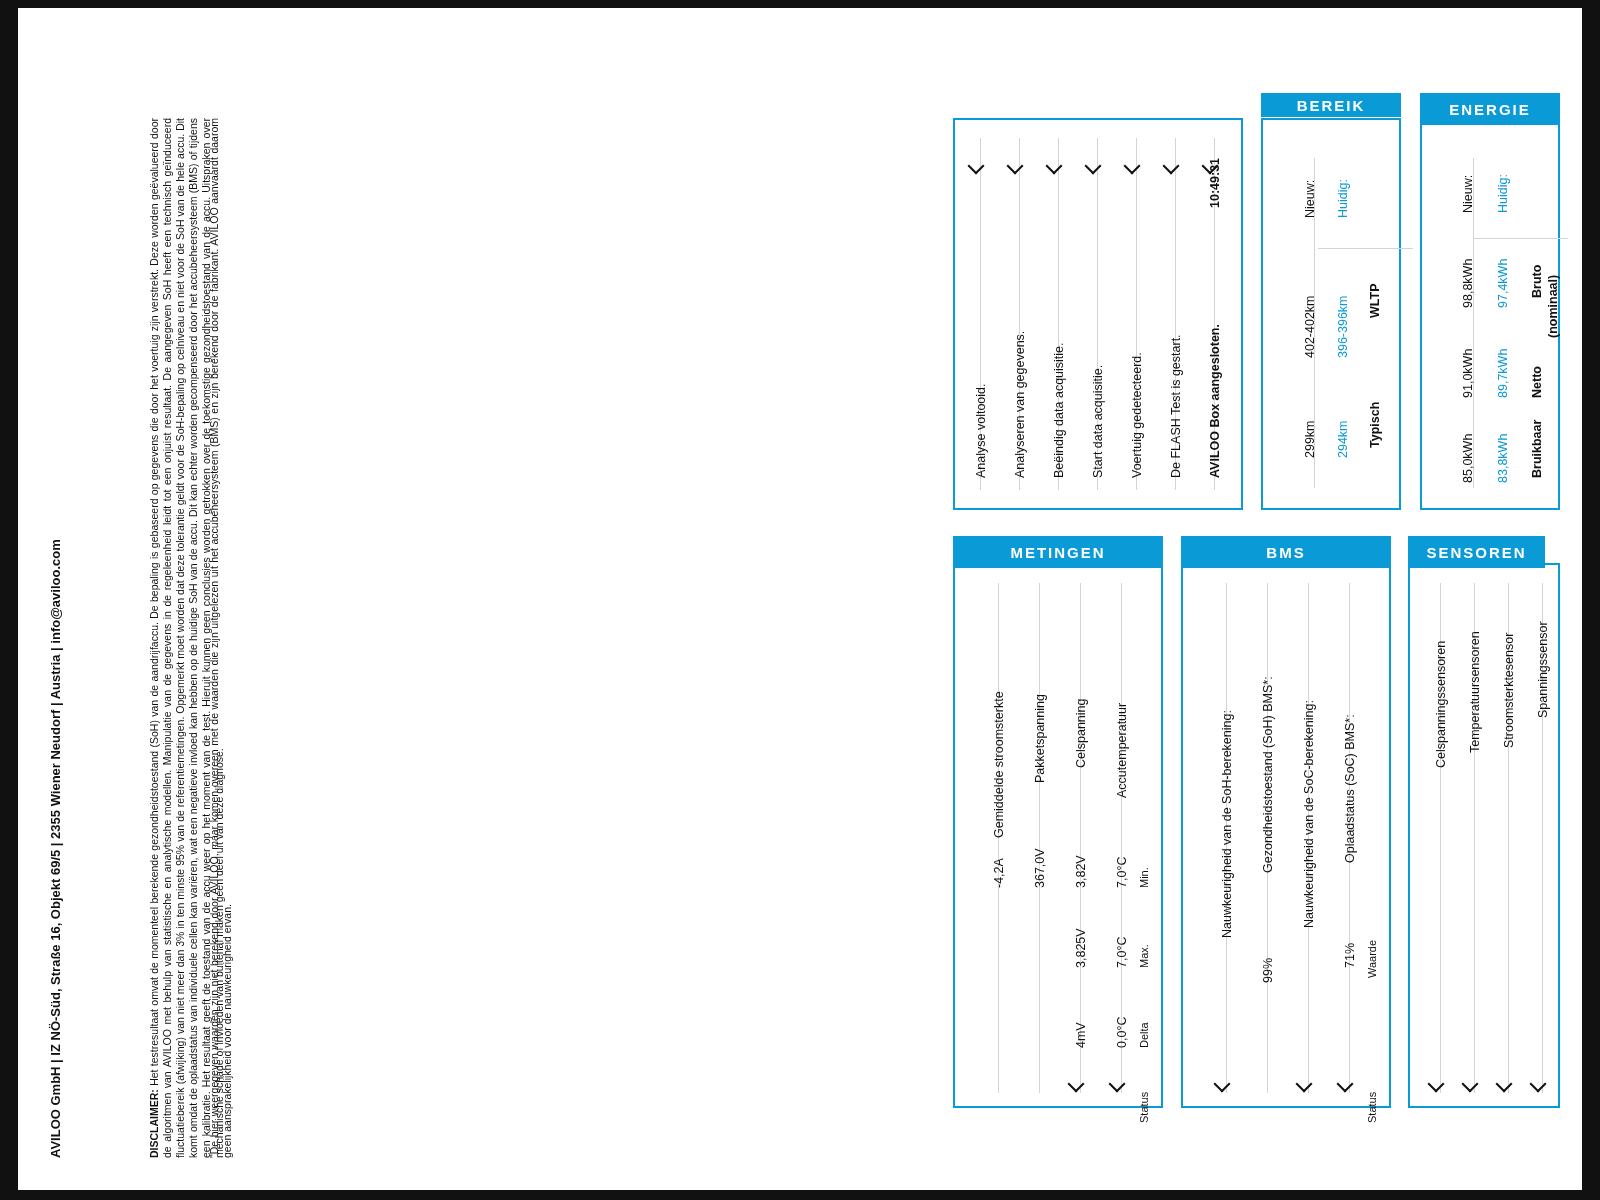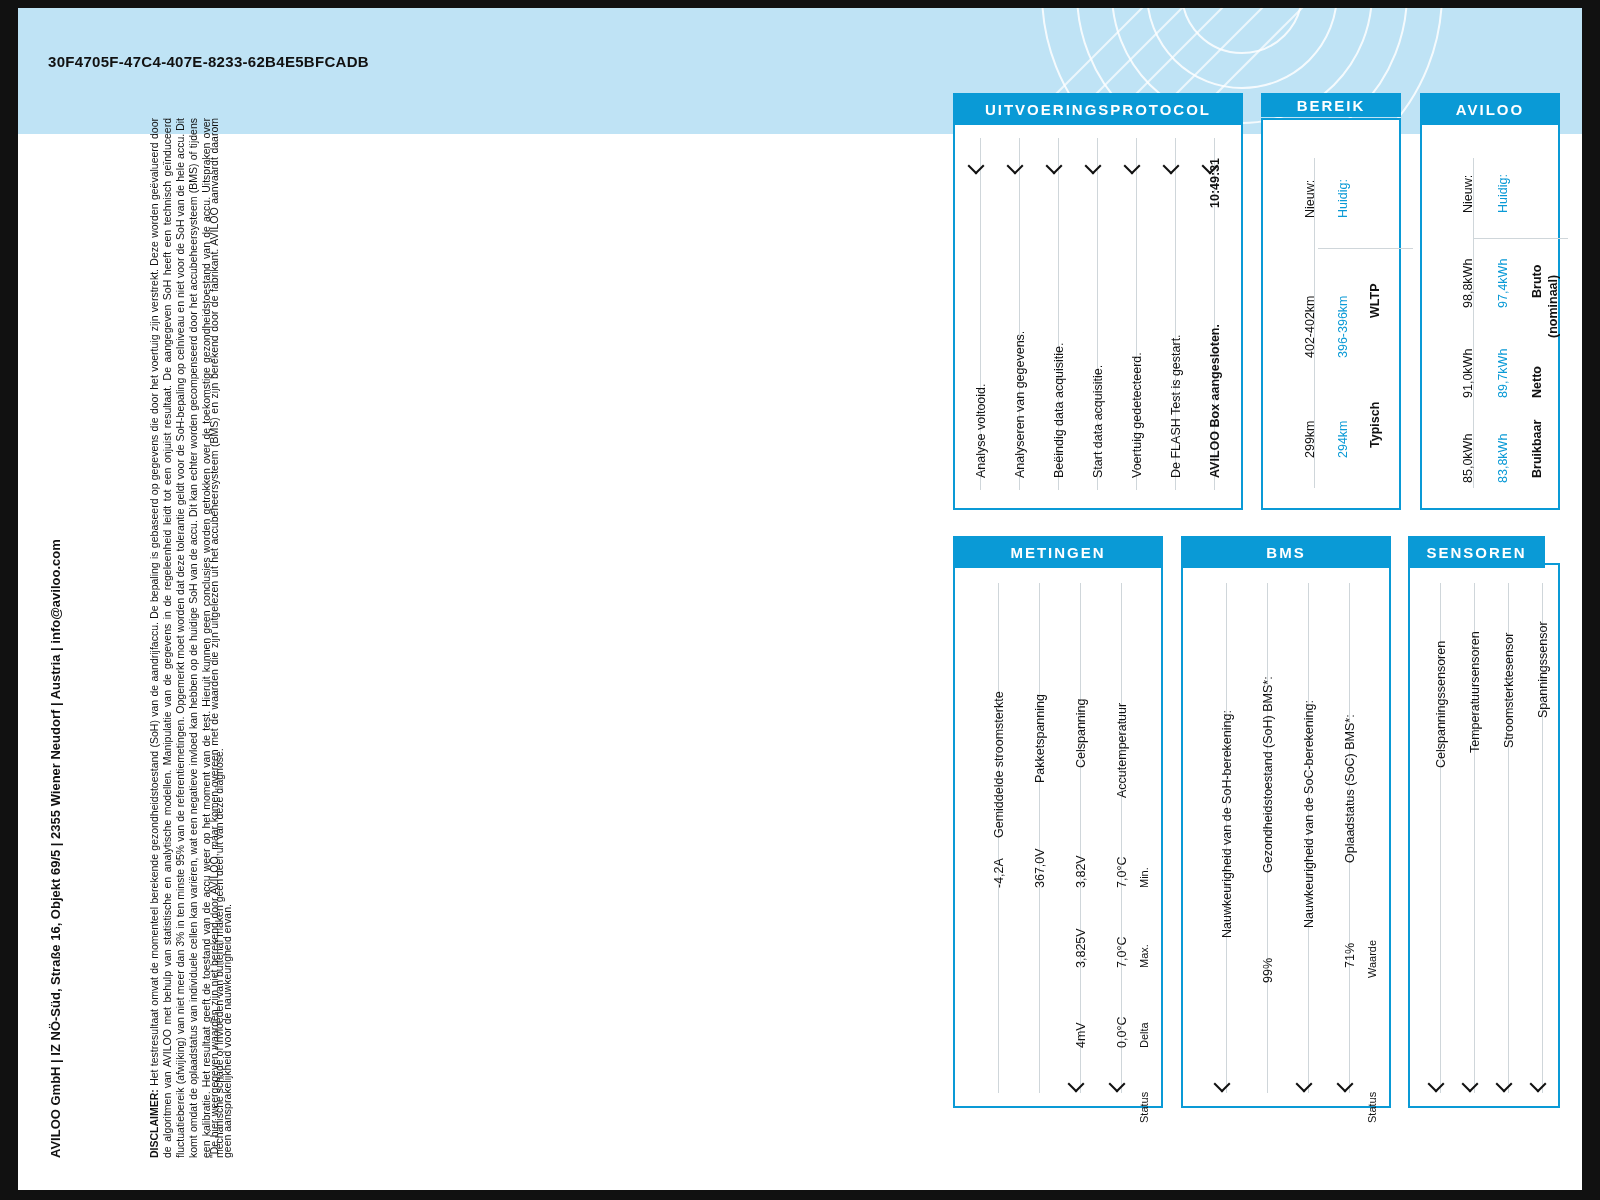--- a/index.html
+++ b/index.html
@@ -94,58 +94,36 @@
   .vline{
     position:absolute;
     background:#cfd6da;
   }
 </style>
 </head>
 <body>
 
 <div class="page">
 
-  <div class="headerband">
-    <svg class="arcs" viewBox="0 0 600 430">
-      <g fill="none" stroke="#ffffff" stroke-width="2" opacity="0.85">
-        <circle cx="300" cy="215" r="60"></circle>
-        <circle cx="300" cy="215" r="95"></circle>
-        <circle cx="300" cy="215" r="130"></circle>
-        <circle cx="300" cy="215" r="165"></circle>
-        <circle cx="300" cy="215" r="200"></circle>
-      </g>
-      <g stroke="#ffffff" stroke-width="2" opacity="0.7">
-        <line x1="0" y1="430" x2="430" y2="0"></line>
-        <line x1="40" y1="430" x2="470" y2="0"></line>
-        <line x1="80" y1="430" x2="510" y2="0"></line>
-        <line x1="120" y1="430" x2="550" y2="0"></line>
-        <line x1="160" y1="430" x2="590" y2="0"></line>
-      </g>
-    </svg>
-    <div class="serial">30F4705F-47C4-407E-8233-62B4E5BFCADB</div>
-  </div>
 
   <div class="discl-wrap">
 
     <div class="discl-col" style="left:160px; top:1060px; width:1040px;">
       <p>"De hier weergegeven waarden zijn niet berekend door AVILOO, maar komen overeen met de waarden die zijn uitgelezen uit het accubeheersysteem (BMS) en zijn berekend door de fabrikant. AVILOO aanvaardt daarom geen aansprakelijkheid voor de nauwkeurigheid ervan.</p>
     </div>
 
     <div class="discl-col" style="left:100px; top:1060px; width:1040px; height:56px;">
       <p><b>DISCLAIMER:</b>
       <span>Het testresultaat omvat de momenteel berekende gezondheidstoestand (SoH) van de aandrijfaccu. De bepaling is gebaseerd op gegevens die door het voertuig zijn verstrekt. Deze worden geëvalueerd door de algoritmen van AVILOO met behulp van statistische en analytische modellen. Manipulatie van de gegevens in de regeleenheid leidt tot een onjuist resultaat. De aangegeven SoH heeft een technisch geïnduceerd fluctuatiebereik (afwijking) van niet meer dan 3% in ten minste 95% van de referentiemetingen. Opgemerkt moet worden dat deze tolerantie geldt voor de SoH-bepaling op celniveau en niet voor de SoH van de hele accu. Dit komt omdat de oplaadstatus van individuele cellen kan variëren, wat een negatieve invloed kan hebben op de huidige SoH van de accu. Dit kan echter worden gecompenseerd door het accubeheersysteem (BMS) of tijdens een kalibratie. Het resultaat geeft de toestand van de accu weer op het moment van de test. Hieruit kunnen geen conclusies worden getrokken over de toekomstige gezondheidstoestand van de accu. Uitspraken over mechanische schade of invloeden van buitenaf maken geen deel uit van deze diagnose.</span></p>
     </div>
     <div class="footer-line" style="left:0px; top:1060px;">AVILOO GmbH | IZ NÖ-Süd, Straße 16, Objekt 69/5 | 2355 Wiener Neudorf | Austria | info@aviloo.com</div>
   </div>
 
   <div class="card" style="left:935px; top:110px; width:290px; height:392px;">
   </div>
-  <div class="card-title" style="left:935px; top:85px; width:290px; height:32px;">
-    <span>UITVOERINGSPROTOCOL</span>
-  </div>
 
   <div>
     <div class="vline" style="left:1196px; top:130px; width:1px; height:352px;"></div>
     <div class="rlabel b" style="left:1190px; top:470px;">AVILOO Box aangesloten.</div>
     <div class="rlabel b" style="left:1190px; top:200px;">10:49:31</div>
     <div class="chev" style="left:1186px; top:152px; transform:rotate(-45deg);"></div>
 
     <div class="vline" style="left:1157px; top:130px; width:1px; height:352px;"></div>
     <div class="rlabel" style="left:1151px; top:470px;">De FLASH Test is gestart.</div>
     <div class="chev" style="left:1147px; top:152px; transform:rotate(-45deg);"></div>
@@ -186,21 +164,21 @@
     <div class="rlabel blue" style="left:1318px; top:450px;">294km</div>
     <div class="vline" style="left:1296px; top:150px; width:1px; height:330px;"></div>
 
     <div class="rlabel" style="left:1285px; top:210px;">Nieuw:</div>
     <div class="rlabel" style="left:1285px; top:350px;">402-402km</div>
     <div class="rlabel" style="left:1285px; top:450px;">299km</div>
   </div>
 
   <div class="card" style="left:1402px; top:110px; width:140px; height:392px;"></div>
   <div class="card-title" style="left:1402px; top:85px; width:140px; height:32px;">
-    <span>AVILOO</span>
+    <span>ENERGIE</span>
   </div>
   <div>
 
     <div class="rlabel b" style="left:1512px; top:290px;">Bruto</div>
     <div class="rlabel b" style="left:1528px; top:330px;">(nominaal)</div>
     <div class="rlabel b" style="left:1512px; top:390px;">Netto</div>
     <div class="rlabel b" style="left:1512px; top:470px;">Bruikbaar</div>
     <div class="vline" style="left:1455px; top:230px; width:95px; height:1px;"></div>
 
     <div class="rlabel blue" style="left:1478px; top:205px;">Huidig:</div>

